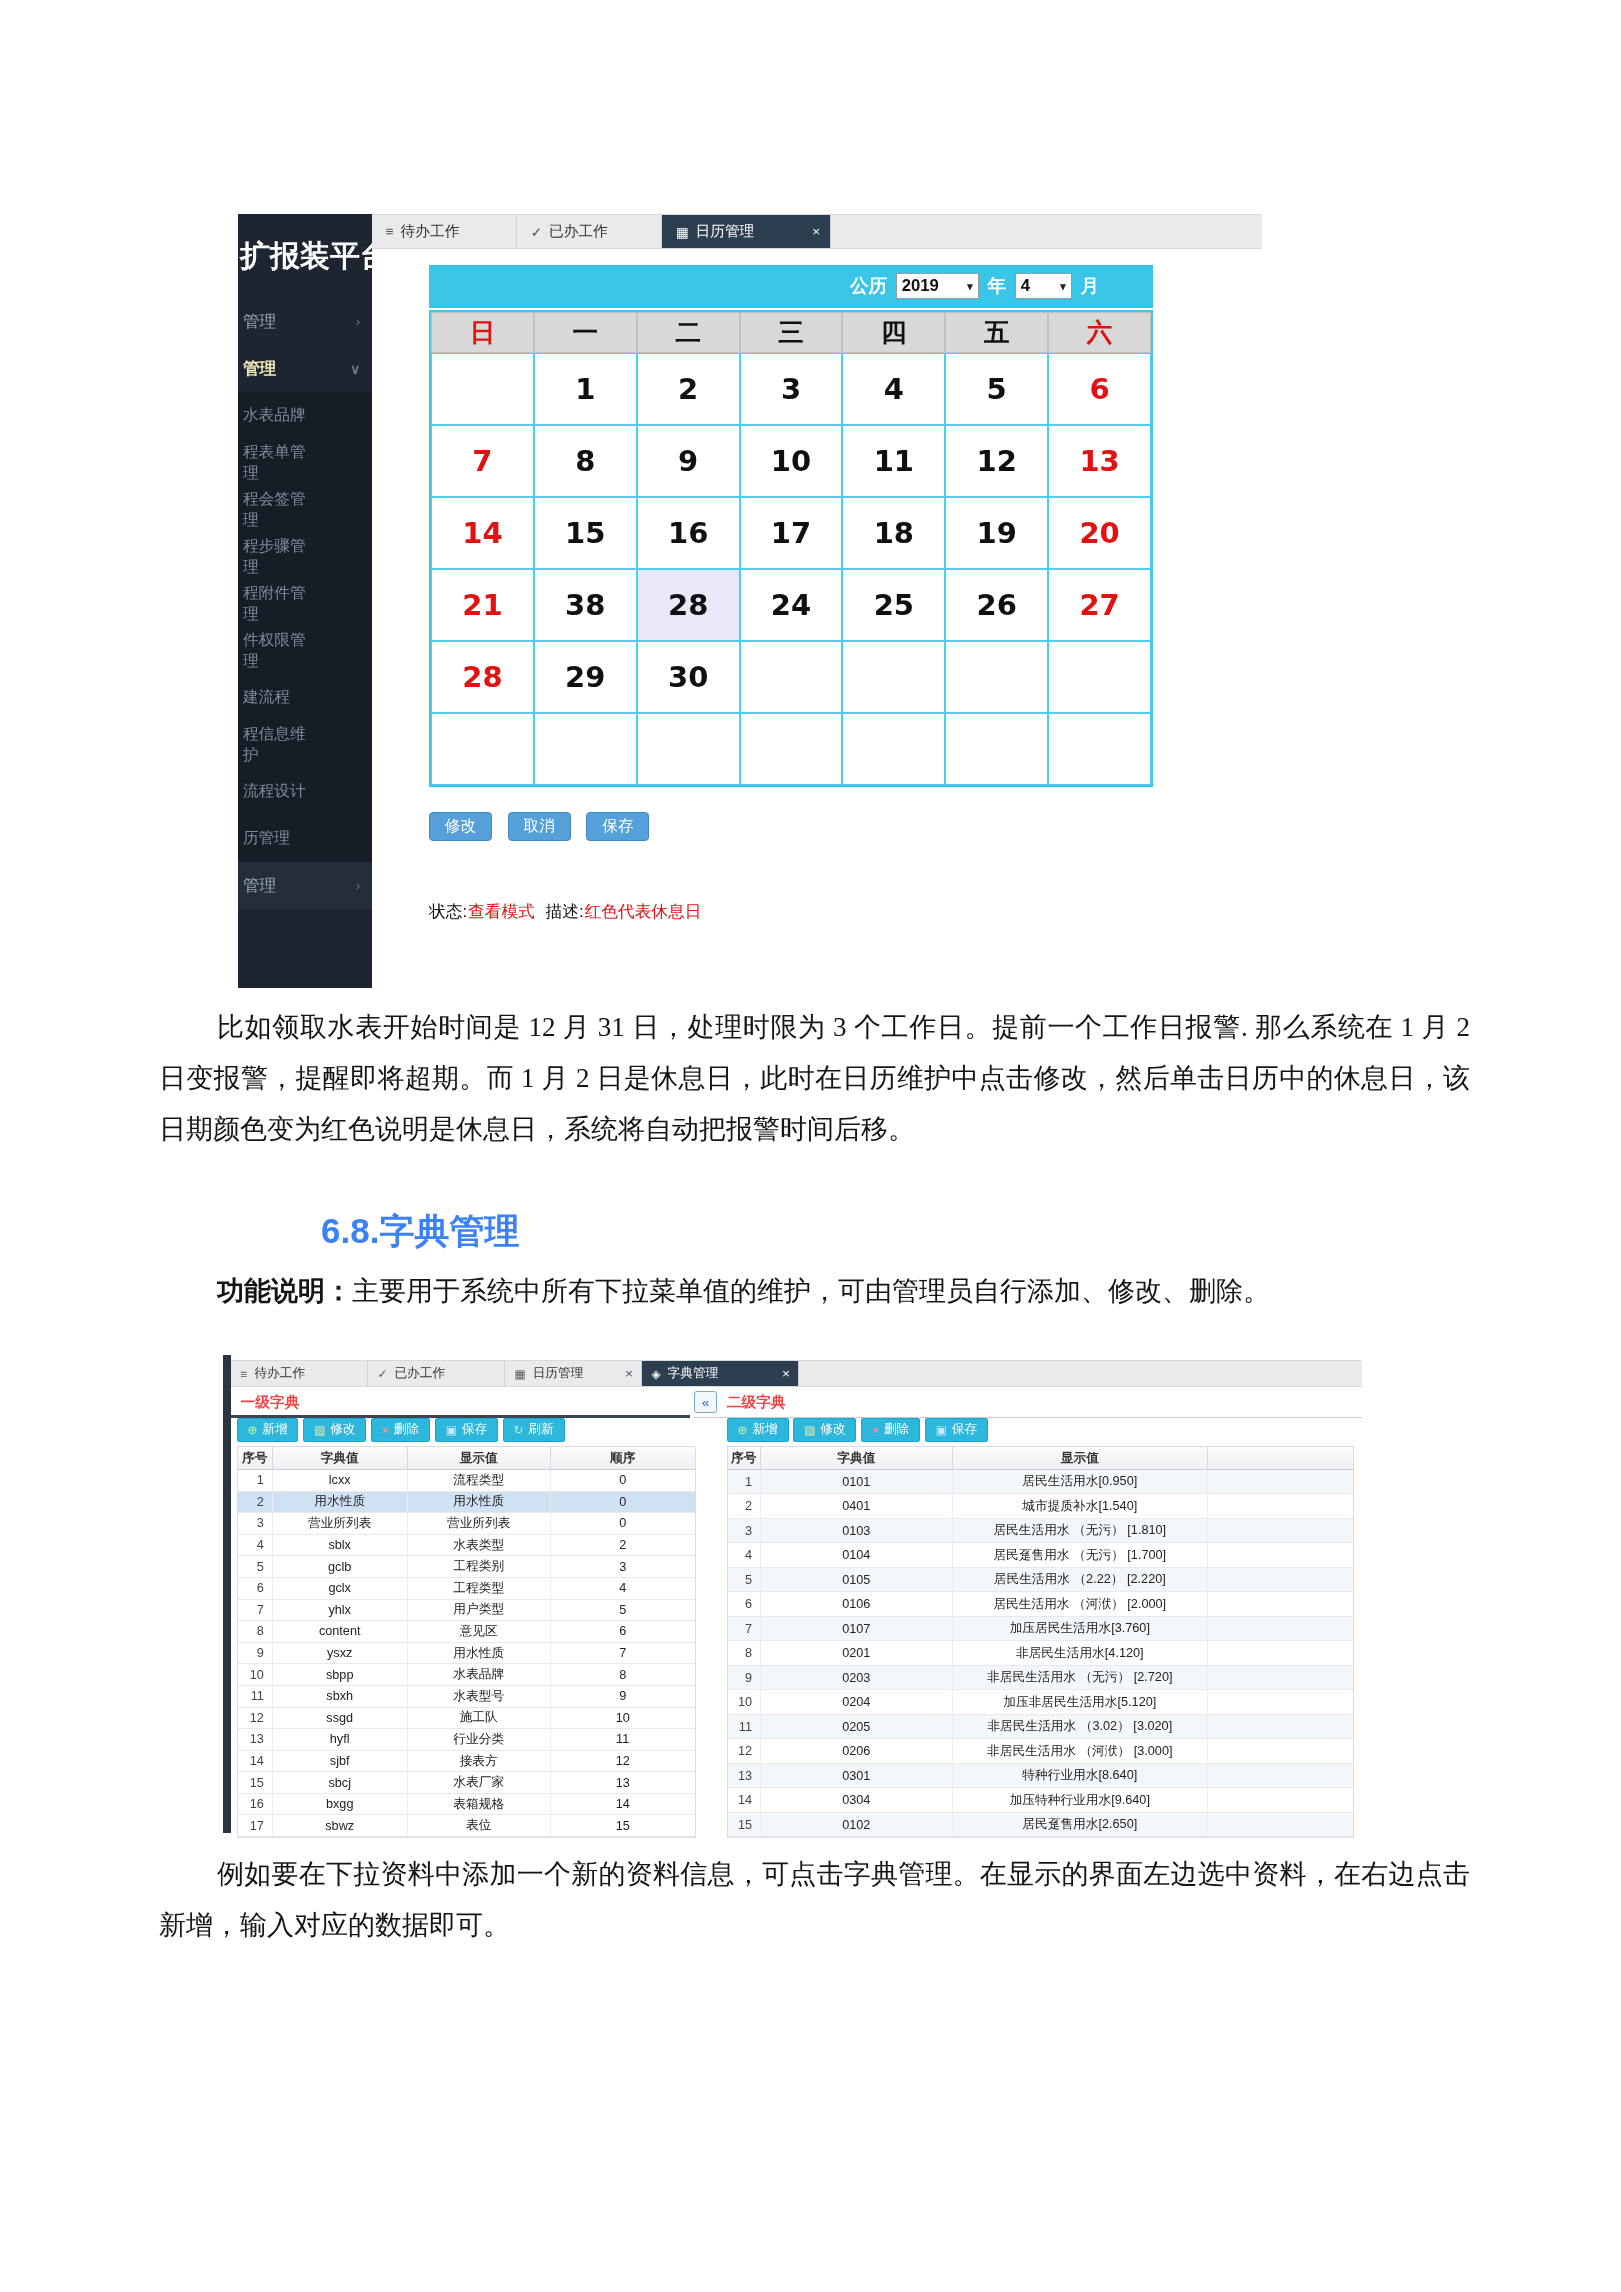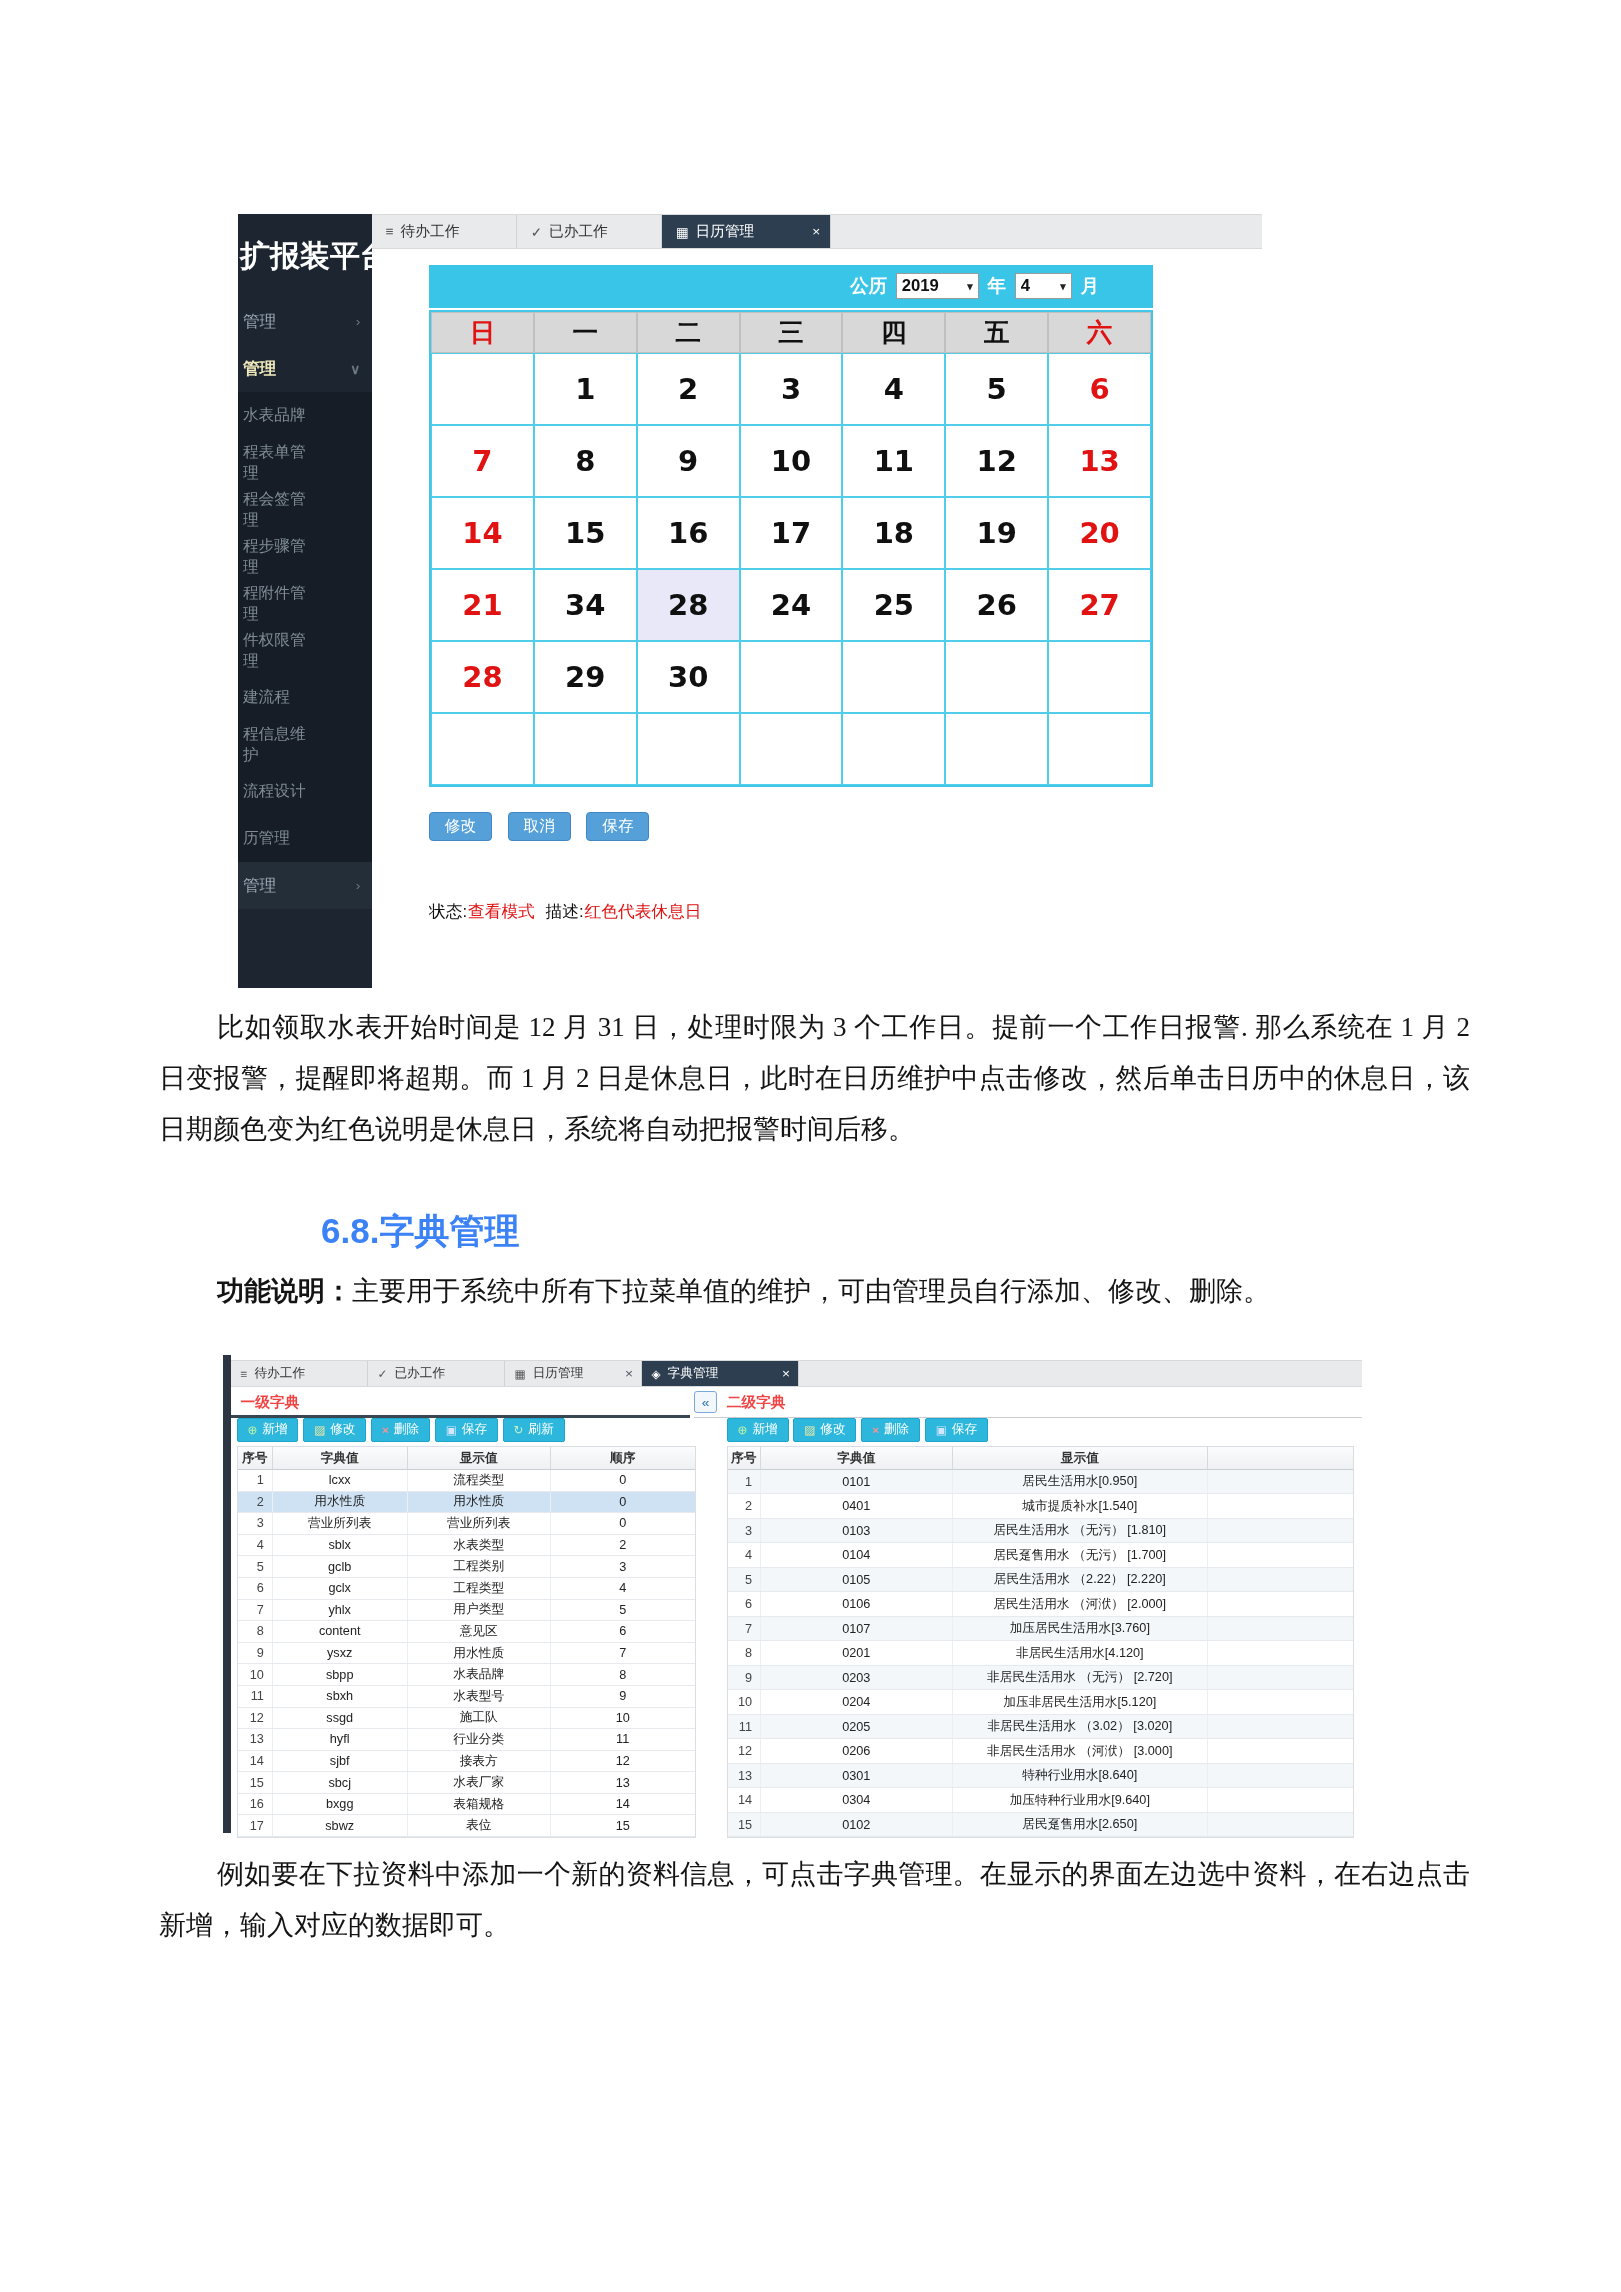--- a/index.html
+++ b/index.html
@@ -241,21 +241,21 @@
                 <div class="cday">12</div>
                 <div class="cday red">13</div>
                 <div class="cday red">14</div>
                 <div class="cday">15</div>
                 <div class="cday">16</div>
                 <div class="cday">17</div>
                 <div class="cday">18</div>
                 <div class="cday">19</div>
                 <div class="cday red">20</div>
                 <div class="cday red">21</div>
-                <div class="cday">34</div>
+                <div class="cday">38</div>
                 <div class="cday sel">28</div>
                 <div class="cday">24</div>
                 <div class="cday">25</div>
                 <div class="cday">26</div>
                 <div class="cday red">27</div>
                 <div class="cday red">28</div>
                 <div class="cday">29</div>
                 <div class="cday">30</div>
                 <div class="cday"></div>
                 <div class="cday"></div>

